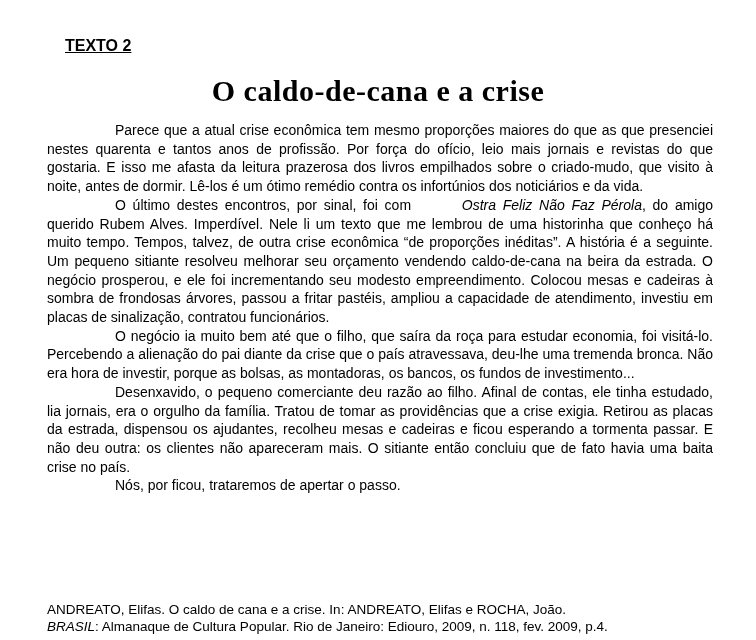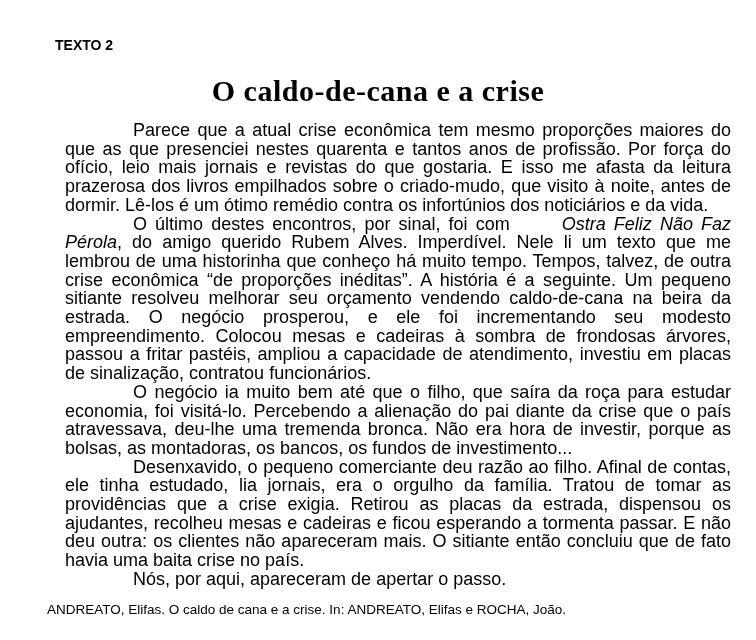--- a/index.html
+++ b/index.html
@@ -11,43 +11,44 @@
     position: relative;
     width: 756px;
     height: 640px;
     background: #ffffff;
     color: #000000;
     font-family: "Liberation Sans", sans-serif;
     overflow: hidden;
   }
   .texto-label {
     position: absolute;
-    left: 55px;
+    left: 65px;
     top: 37px;
-    font-size: 14px;
+    font-size: 16px;
     font-weight: 700;
+    text-decoration: underline;
   }
   .doc-title {
     position: absolute;
     left: 0;
     top: 74px;
     width: 100%;
     margin: 0;
     text-align: center;
     font-family: "Liberation Serif", serif;
     font-weight: 700;
     font-size: 30px;
     letter-spacing: 0.5px;
   }
   .body-text {
     position: absolute;
-    left: 65px;
+    left: 47px;
     top: 121px;
     width: 666px;
-    font-size: 18px;
+    font-size: 14px;
     line-height: 18.7px;
     text-align: justify;
   }
   .para {
     margin: 0;
     text-indent: 68px;
   }
   .para em {
     font-style: italic;
     margin-left: 44px;
@@ -74,19 +75,20 @@
 <div class="page">
   <div class="texto-label">TEXTO 2</div>
 
   <h1 class="doc-title">O caldo-de-cana e a crise</h1>
 
   <div class="body-text" id="paragraphs">
       <p class="para"><span>Parece que a atual crise econômica tem mesmo proporções maiores do que as que presenciei nestes quarenta e tantos anos de profissão. Por força do ofício, leio mais jornais e revistas do que gostaria. E isso me afasta da leitura prazerosa dos livros empilhados sobre o criado-mudo, que visito à noite, antes de dormir. Lê-los é um ótimo remédio contra os infortúnios dos noticiários e da vida.</span></p>
       <p class="para"><span>O último destes encontros, por sinal, foi com </span><em>Ostra Feliz Não Faz Pérola</em><span>, do amigo querido Rubem Alves. Imperdível. Nele li um texto que me lembrou de uma historinha que conheço há muito tempo. Tempos, talvez, de outra crise econômica “de proporções inéditas”. A história é a seguinte. Um pequeno sitiante resolveu melhorar seu orçamento vendendo caldo-de-cana na beira da estrada. O negócio prosperou, e ele foi incrementando seu modesto empreendimento. Colocou mesas e cadeiras à sombra de frondosas árvores, passou a fritar pastéis, ampliou a capacidade de atendimento, investiu em placas de sinalização, contratou funcionários.</span></p>
       <p class="para"><span>O negócio ia muito bem até que o filho, que saíra da roça para estudar economia, foi visitá-lo. Percebendo a alienação do pai diante da crise que o país atravessava, deu-lhe uma tremenda bronca. Não era hora de investir, porque as bolsas, as montadoras, os bancos, os fundos de investimento...</span></p>
       <p class="para"><span>Desenxavido, o pequeno comerciante deu razão ao filho. Afinal de contas, ele tinha estudado, lia jornais, era o orgulho da família. Tratou de tomar as providências que a crise exigia. Retirou as placas da estrada, dispensou os ajudantes, recolheu mesas e cadeiras e ficou esperando a tormenta passar. E não deu outra: os clientes não apareceram mais. O sitiante então concluiu que de fato havia uma baita crise no país.</span></p>
-      <p class="para"><span>Nós, por aqui, apareceram de apertar o passo.</span></p>
+      <p class="para"><span>Nós, por ficou, trataremos de apertar o passo.</span></p>
     </div>
 
   <div class="citation" id="citation">
       <p class="cite-line"><span>ANDREATO, Elifas. O caldo de cana e a crise. In: ANDREATO, Elifas e ROCHA, João.</span></p>
+      <p class="cite-line"><em>BRASIL</em><span>: Almanaque de Cultura Popular. Rio de Janeiro: Ediouro, 2009, n. 118, fev. 2009, p.4.</span></p>
     </div>
 </div>
 
 </body></html>

